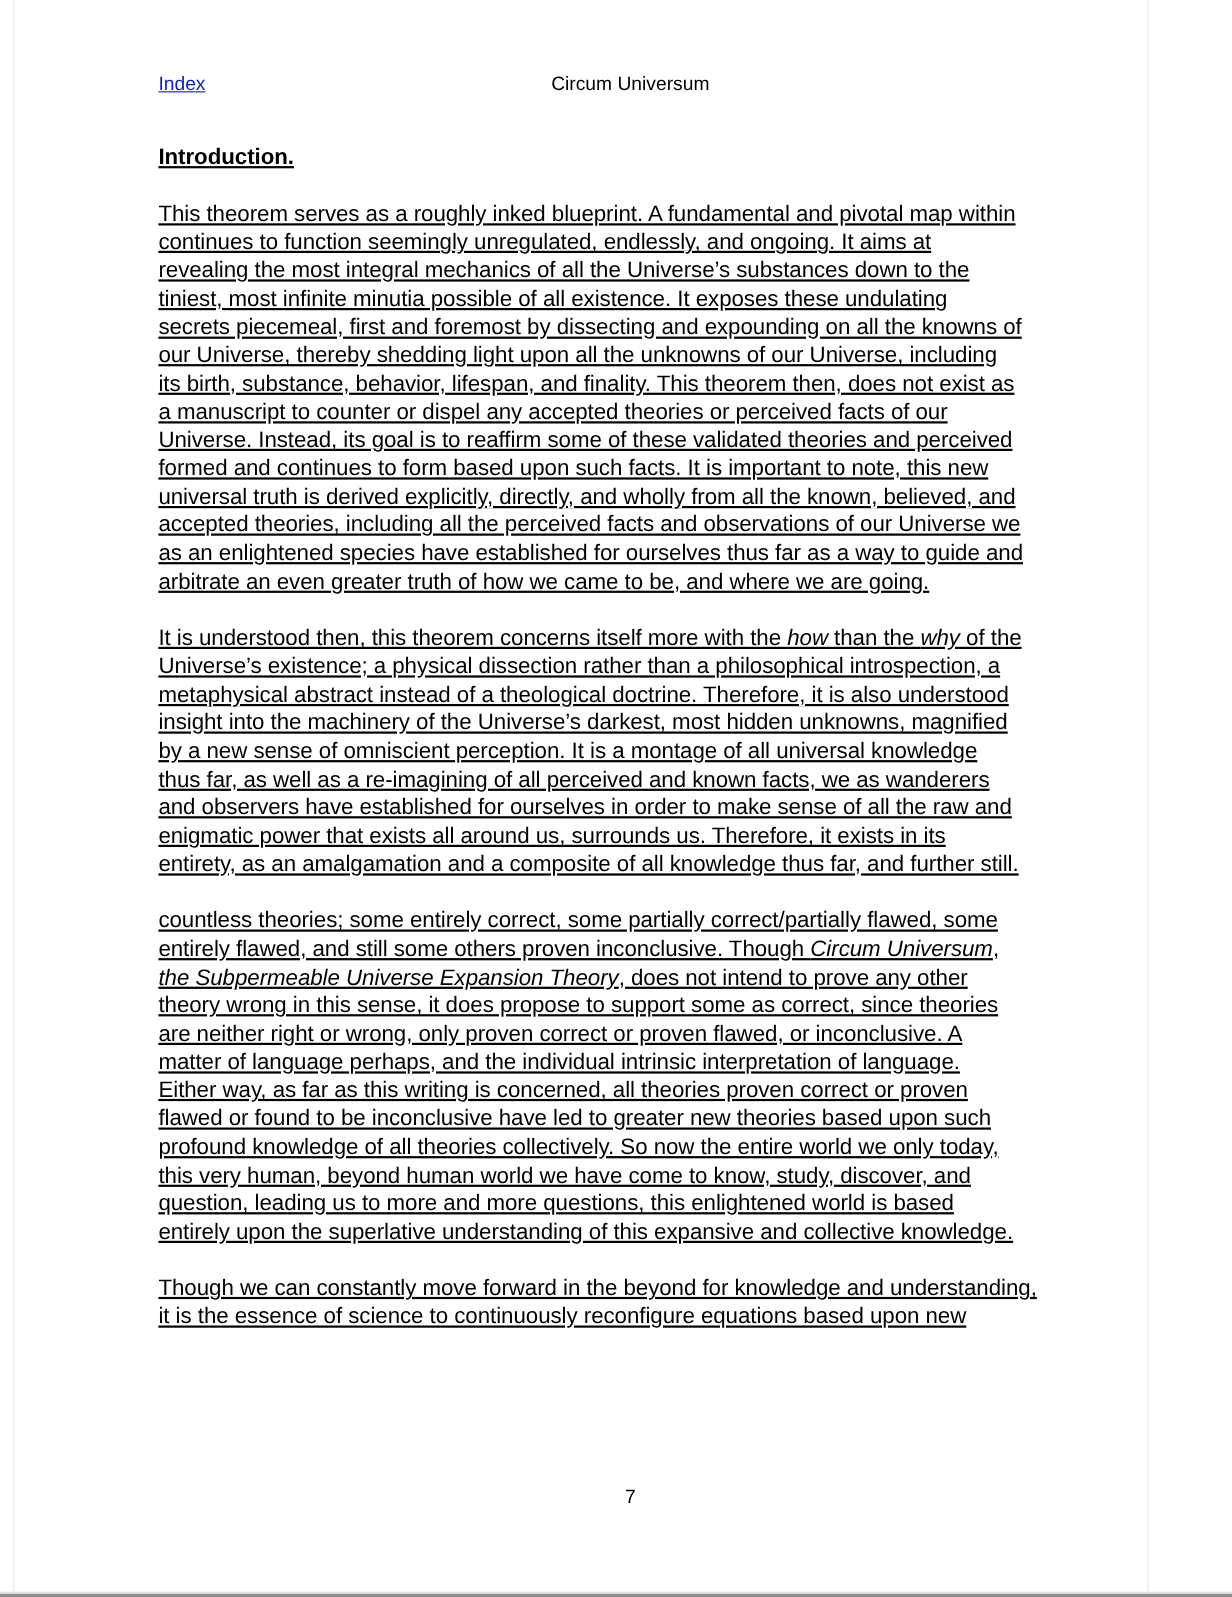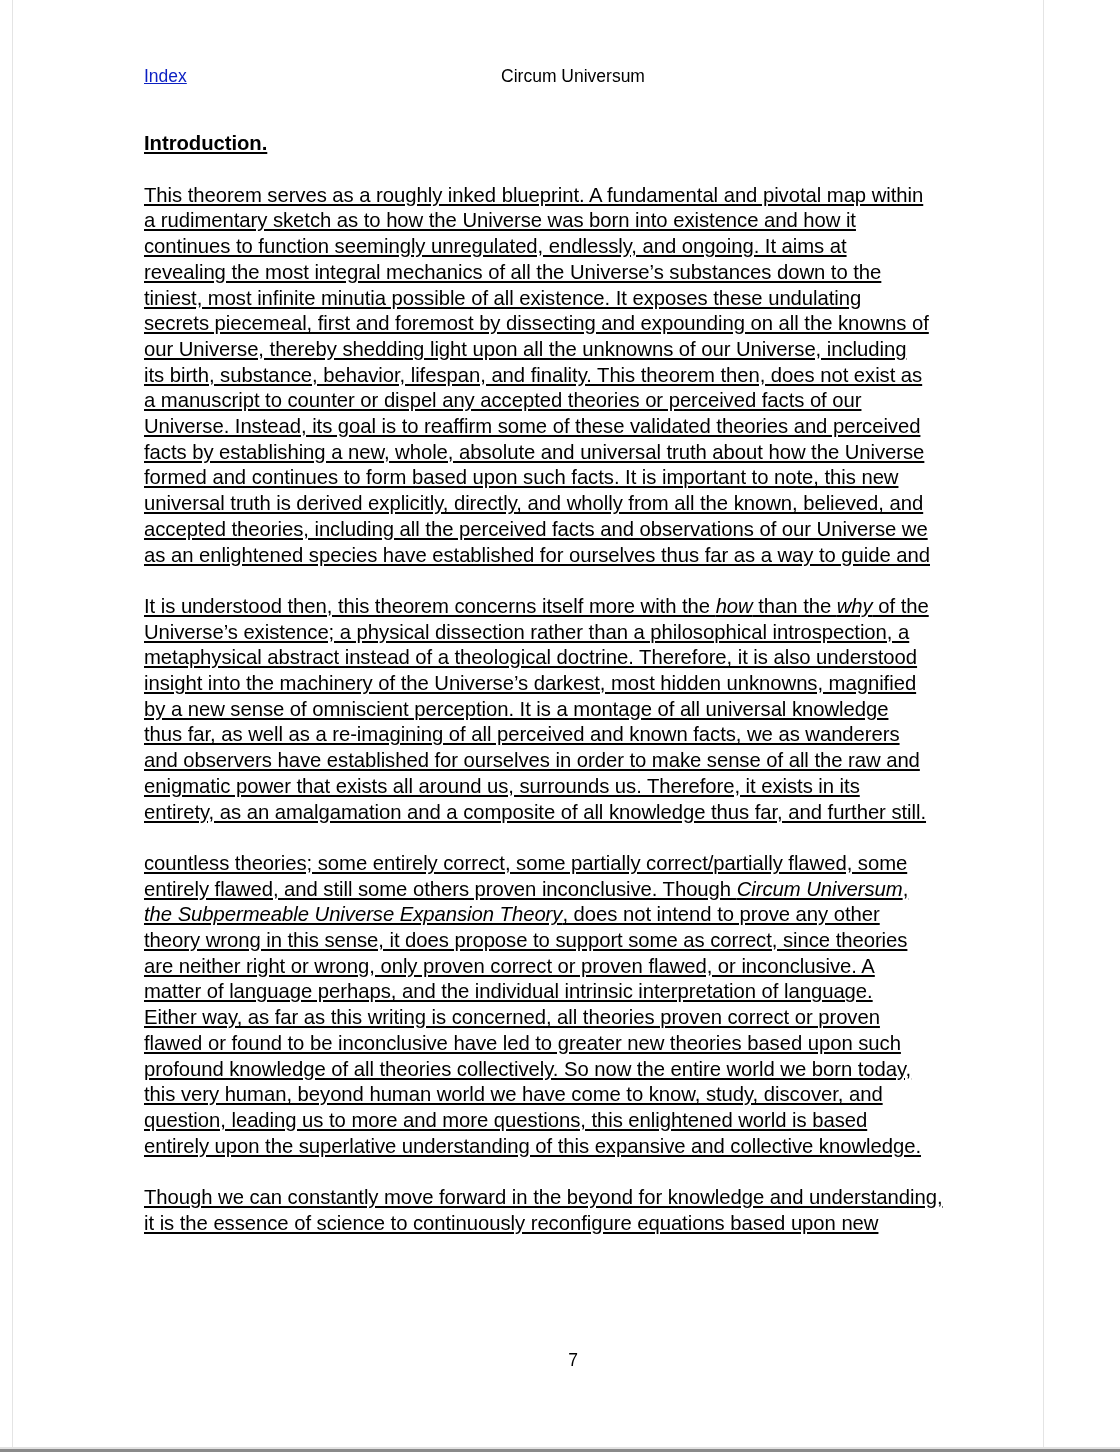--- a/index.html
+++ b/index.html
@@ -116,34 +116,33 @@
     <div class="header-title">
       <span>Circum Universum</span>
     </div>
   </div>
 
   <div class="content">
     <div class="section-heading">Introduction.</div>
 
     <p class="para">
       <span class="line">This theorem serves as a roughly inked blueprint. A fundamental and pivotal map within</span>
-      <span class="line">a rudimentary sketch as to how the Universe was born into existence and how it</span>
       <span class="line">continues to function seemingly unregulated, endlessly, and ongoing. It aims at</span>
       <span class="line">revealing the most integral mechanics of all the Universe’s substances down to the</span>
       <span class="line">tiniest, most infinite minutia possible of all existence. It exposes these undulating</span>
       <span class="line">secrets piecemeal, first and foremost by dissecting and expounding on all the knowns of</span>
       <span class="line">our Universe, thereby shedding light upon all the unknowns of our Universe, including</span>
       <span class="line">its birth, substance, behavior, lifespan, and finality. This theorem then, does not exist as</span>
       <span class="line">a manuscript to counter or dispel any accepted theories or perceived facts of our</span>
       <span class="line">Universe. Instead, its goal is to reaffirm some of these validated theories and perceived</span>
-      <span class="line">facts by establishing a new, whole, absolute and universal truth about how the Universe</span>
       <span class="line">formed and continues to form based upon such facts. It is important to note, this new</span>
       <span class="line">universal truth is derived explicitly, directly, and wholly from all the known, believed, and</span>
       <span class="line">accepted theories, including all the perceived facts and observations of our Universe we</span>
       <span class="line">as an enlightened species have established for ourselves thus far as a way to guide and</span>
+      <span class="line">arbitrate an even greater truth of how we came to be, and where we are going.</span>
     </p>
 
     <p class="para">
       <span class="line"><span>It is understood then, this theorem concerns itself more with the </span><em>how</em><span> than the </span><em>why</em><span> of the</span></span>
       <span class="line">Universe’s existence; a physical dissection rather than a philosophical introspection, a</span>
       <span class="line">metaphysical abstract instead of a theological doctrine. Therefore, it is also understood</span>
       <span class="line">insight into the machinery of the Universe’s darkest, most hidden unknowns, magnified</span>
       <span class="line">by a new sense of omniscient perception. It is a montage of all universal knowledge</span>
       <span class="line">thus far, as well as a re-imagining of all perceived and known facts, we as wanderers</span>
       <span class="line">and observers have established for ourselves in order to make sense of all the raw and</span>
@@ -153,21 +152,21 @@
 
     <p class="para">
       <span class="line">countless theories; some entirely correct, some partially correct/partially flawed, some</span>
       <span class="line"><span>entirely flawed, and still some others proven inconclusive. Though </span><em>Circum Universum</em><span>,</span></span>
       <span class="line"><em>the Subpermeable Universe Expansion Theory</em><span>, does not intend to prove any other</span></span>
       <span class="line">theory wrong in this sense, it does propose to support some as correct, since theories</span>
       <span class="line">are neither right or wrong, only proven correct or proven flawed, or inconclusive. A</span>
       <span class="line">matter of language perhaps, and the individual intrinsic interpretation of language.</span>
       <span class="line">Either way, as far as this writing is concerned, all theories proven correct or proven</span>
       <span class="line">flawed or found to be inconclusive have led to greater new theories based upon such</span>
-      <span class="line">profound knowledge of all theories collectively. So now the entire world we born today,</span>
+      <span class="line">profound knowledge of all theories collectively. So now the entire world we only today,</span>
       <span class="line">this very human, beyond human world we have come to know, study, discover, and</span>
       <span class="line">question, leading us to more and more questions, this enlightened world is based</span>
       <span class="line">entirely upon the superlative understanding of this expansive and collective knowledge.</span>
     </p>
 
     <p class="para">
       <span class="line">Though we can constantly move forward in the beyond for knowledge and understanding,</span>
       <span class="line">it is the essence of science to continuously reconfigure equations based upon new</span>
     </p>
   </div>

